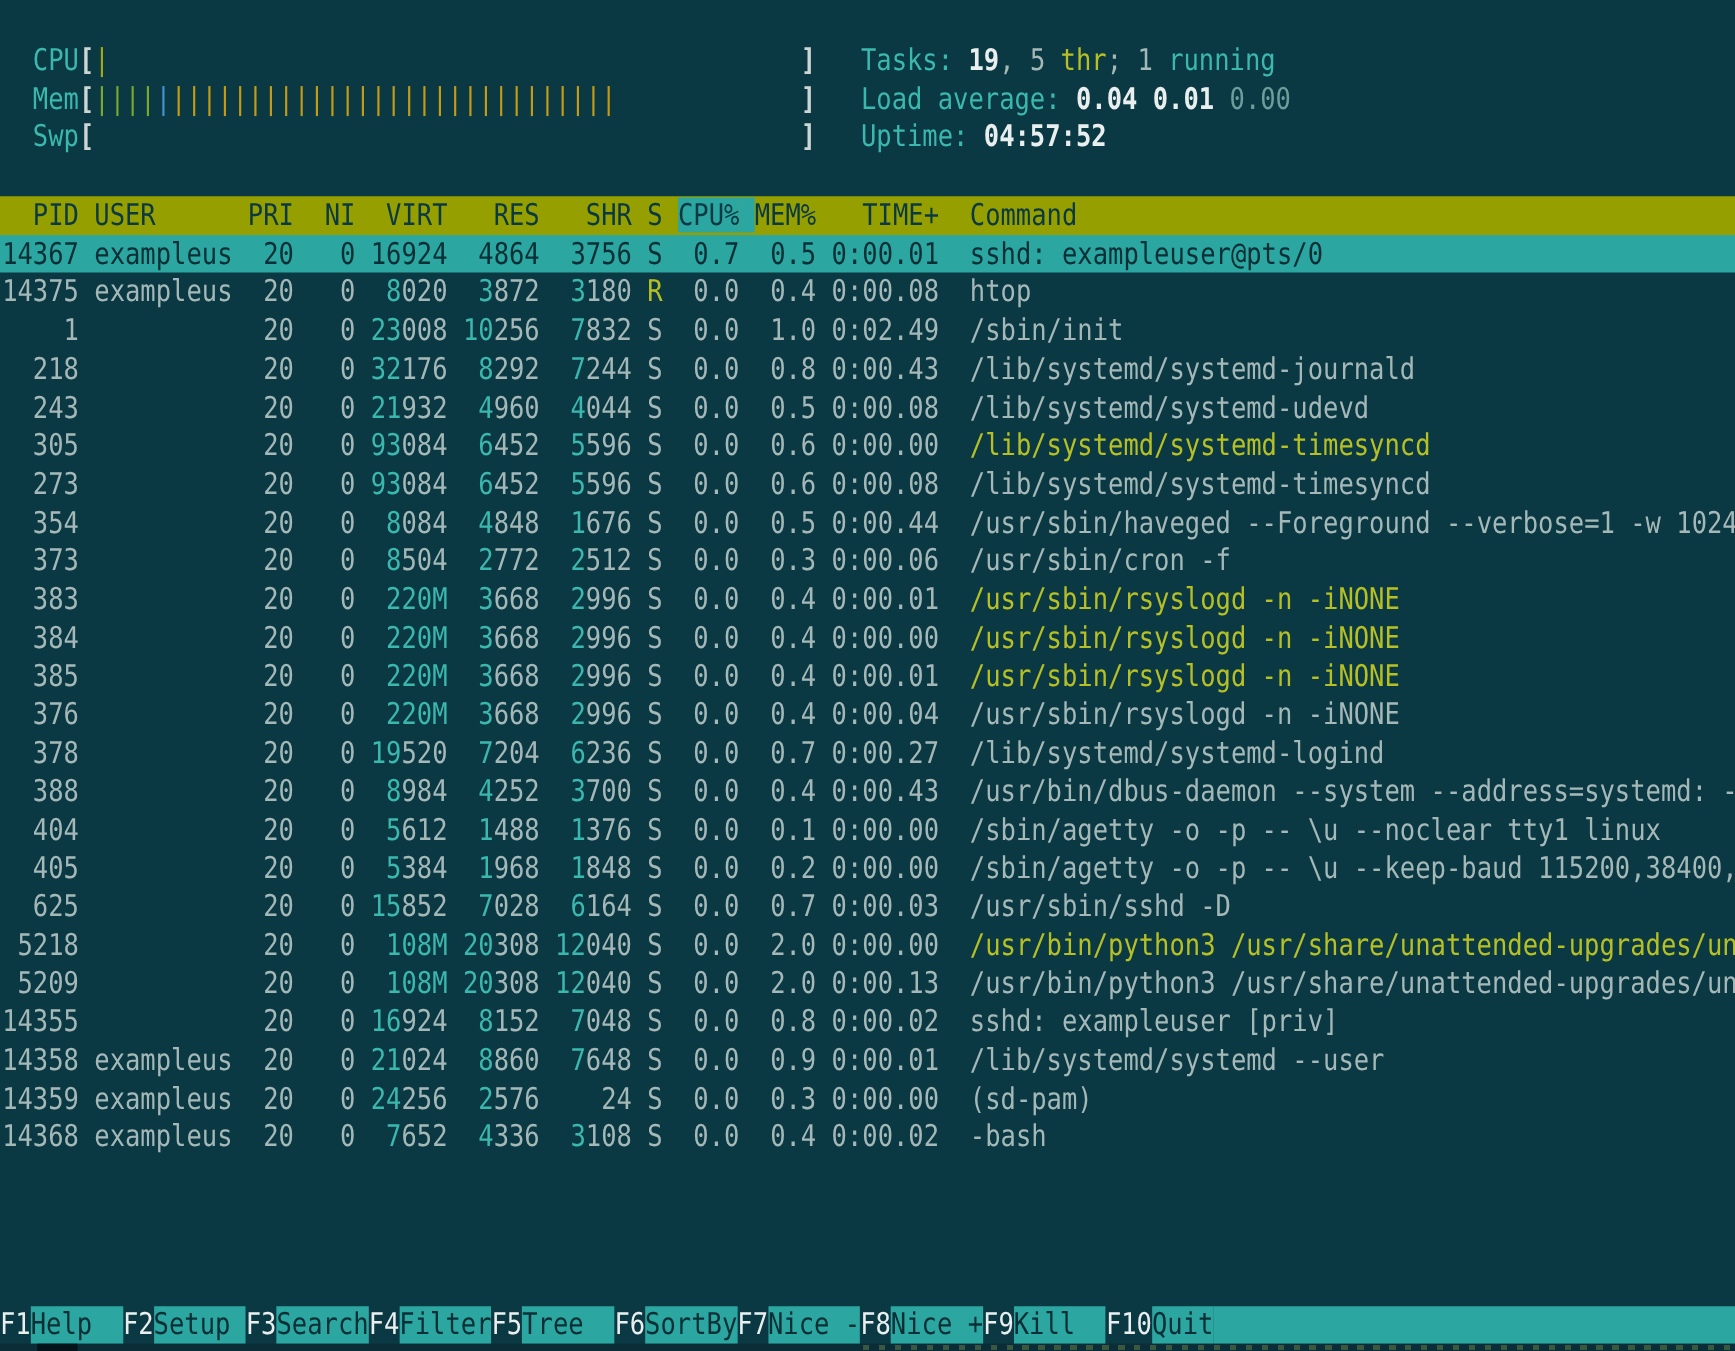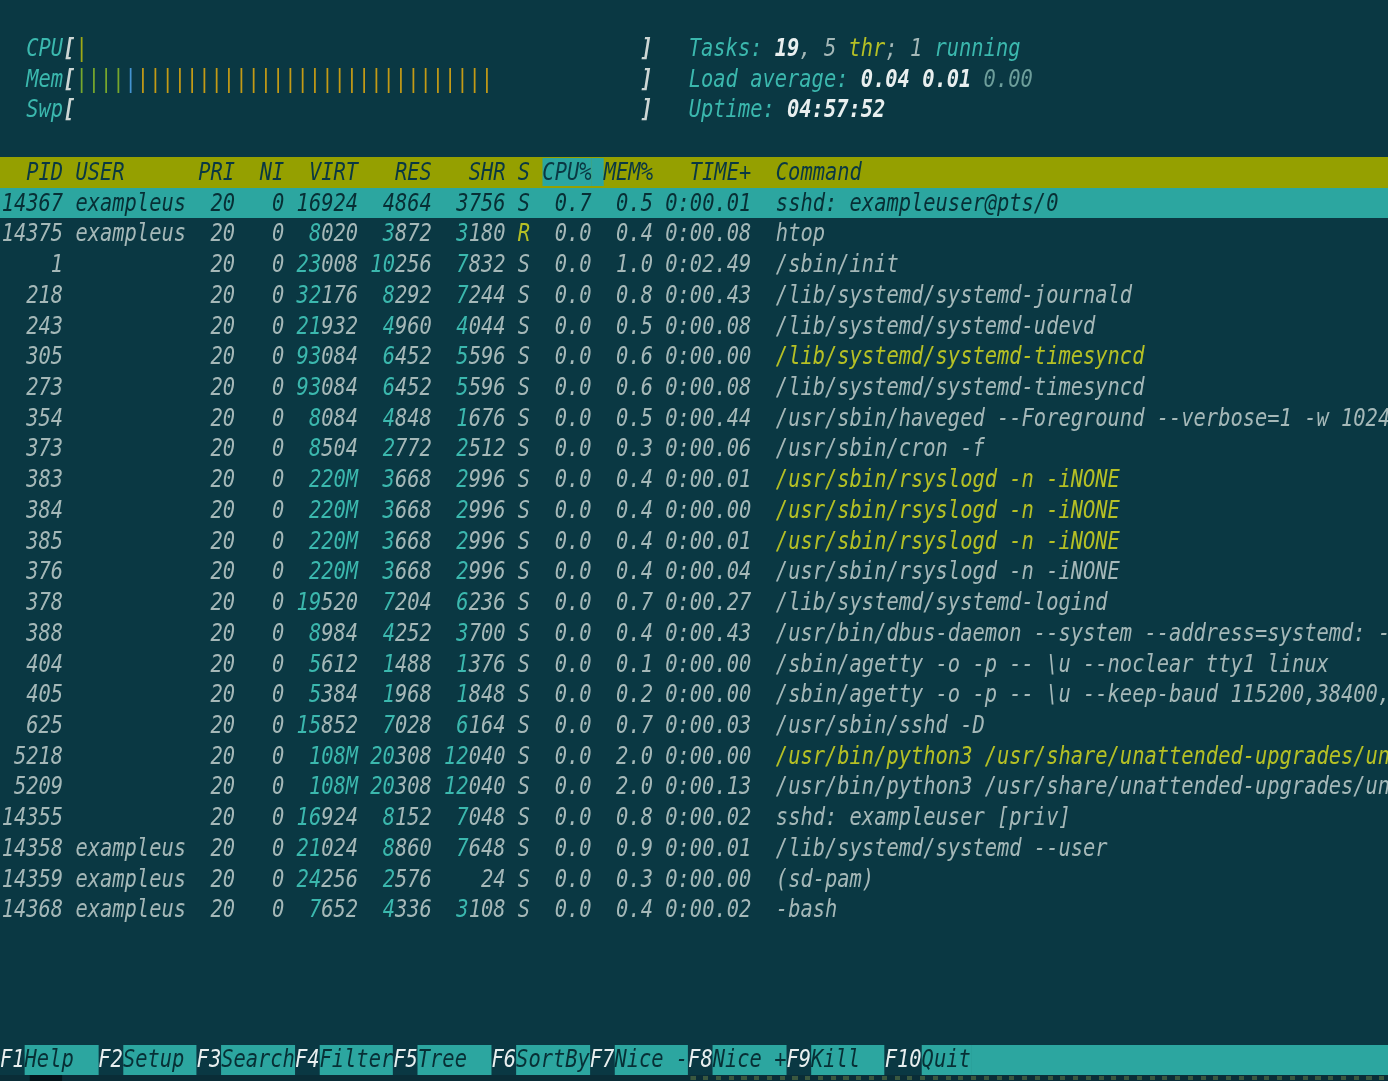--- a/index.html
+++ b/index.html
@@ -1,20 +1,20 @@
 <!DOCTYPE html>
 <html><head>
 <meta charset="utf-8">
 <style>
   html,body{margin:0;padding:0;background:#000;}
   .screen{
     position:relative;width:1388px;height:1081px;overflow:hidden;
     background:var(--bg);
     font-family:"DejaVu Sans Mono",monospace;
-    font-size:24px;font-weight:normal;font-style:italic;
+    font-size:24px;font-weight:normal;
   }
   
   .content{position:absolute;left:0;top:0;width:1633px;height:1081px;
     transform:scaleX(0.8503);transform-origin:0 0;}
   .line{height:30.72px;line-height:30.72px;white-space:pre;}
   .meters{position:absolute;left:2px;top:33px;}
   .summary{position:absolute;left:810px;top:33px;}
   .table{position:absolute;left:0;top:157px;width:1633px;}
   .hrow{height:30.72px;line-height:30.72px;white-space:pre;padding-left:2px;
     background:var(--olive);}

